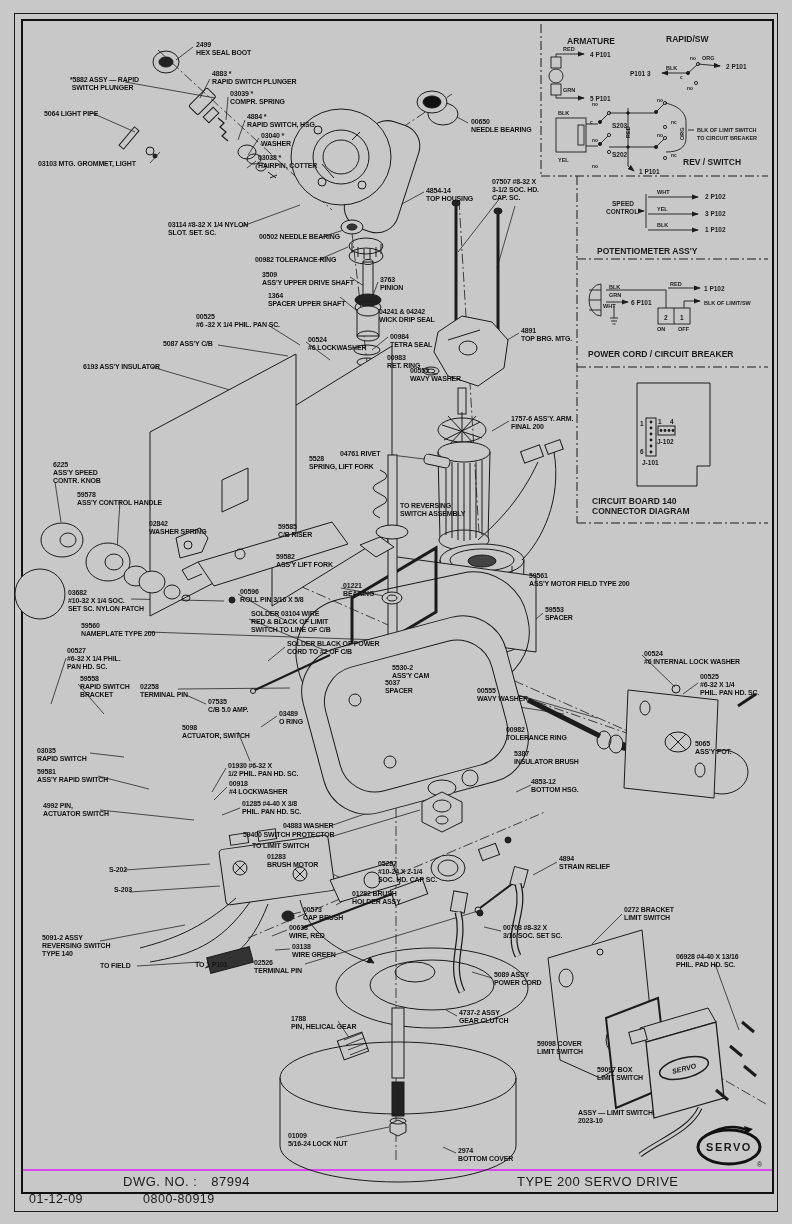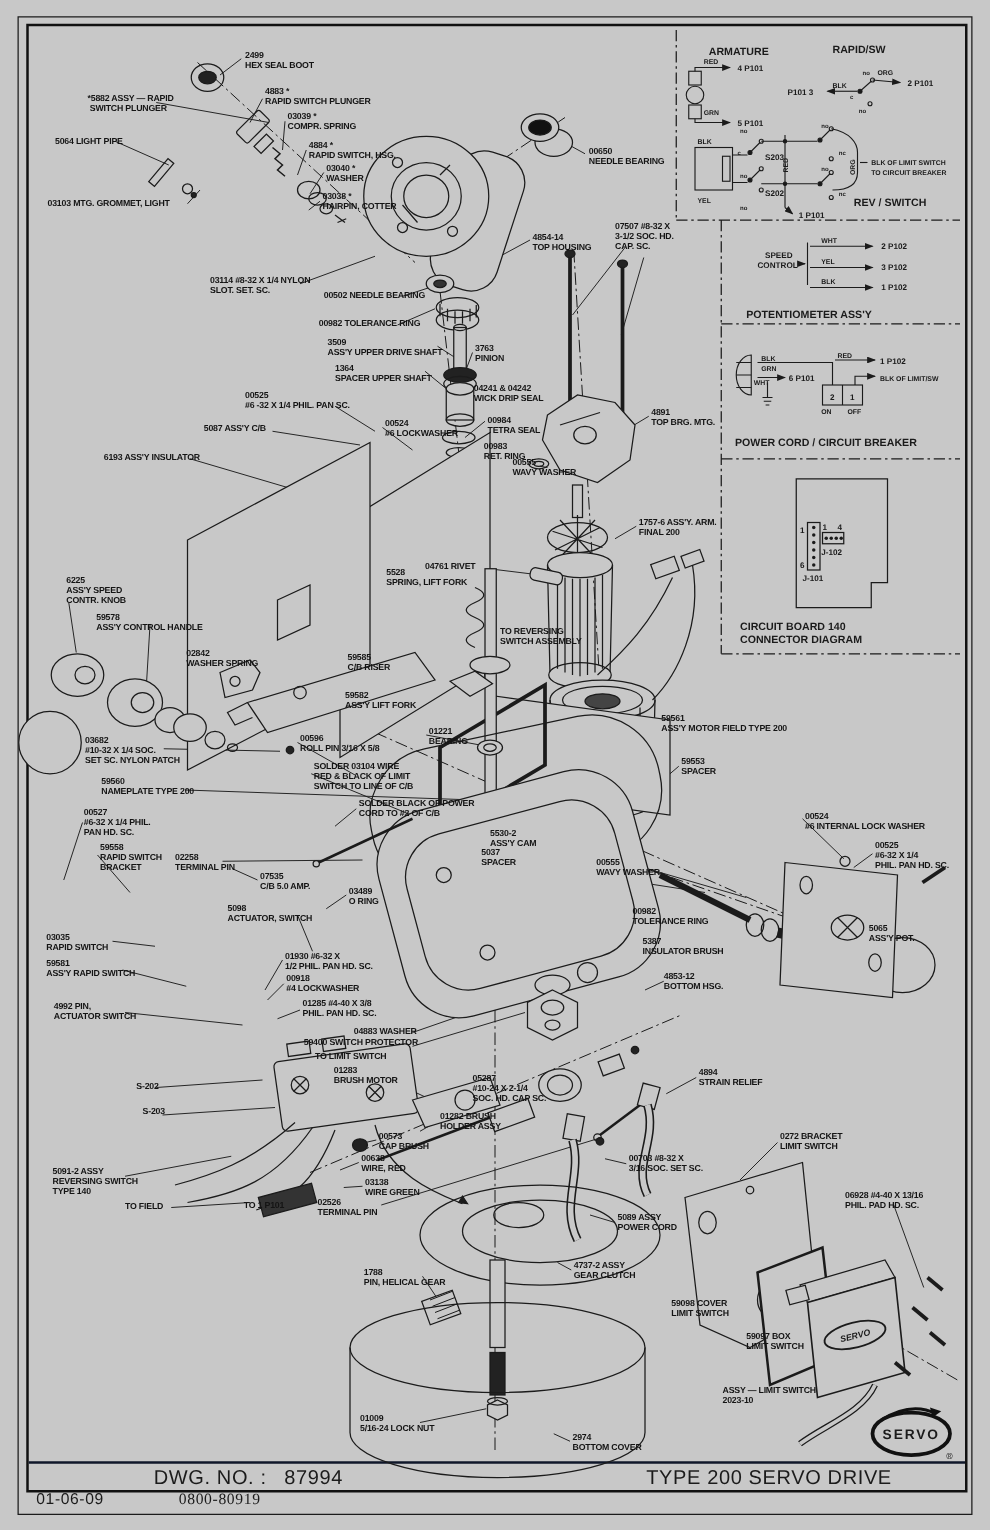--- a/index.html
+++ b/index.html
@@ -1,46 +1,46 @@
 <!DOCTYPE html>
 <html><head>
 <meta charset="utf-8">
 <style>
   html,body{margin:0;padding:0;background:#b9b9b9;}
   .page{position:relative;width:792px;height:1224px;background:#c8c8c8;overflow:hidden;
         font-family:"Liberation Sans",sans-serif;color:#1b1b1b;}
   .outer-frame{position:absolute;left:14px;top:13px;width:762px;height:1197px;border:1px solid #1b1b1b;}
   .sheet{position:absolute;left:21px;top:19px;width:749px;height:1171px;border:2px solid #111;}
-  .title-band{position:absolute;left:0;right:0;bottom:0;height:21px;border-top:2px solid #0f172a;
-              display:flex;align-items:flex-end;font-size:16px;letter-spacing:.5px;white-space:pre;}
+  .title-band{position:absolute;left:0;right:0;bottom:0;height:21px;border-top:2px solid #d946ef;
+              display:flex;align-items:center;font-size:13px;letter-spacing:.5px;white-space:pre;}
   .tb-dwg{margin-left:100px;display:flex;gap:14px;}
   .tb-title{position:absolute;left:494px;top:3px;}
   .date-row{position:absolute;left:29px;top:1192px;font-size:12.5px;letter-spacing:.5px;display:flex;}
-  .date-row .doc{margin-left:60px;font-family:Liberation Serif, serif;}
+  .date-row .doc{margin-left:60px;}
   svg.draw{position:absolute;left:0;top:0;}
   svg text{font-family:"Liberation Sans",sans-serif;fill:#1b1b1b;}
   .callout{position:absolute;font-size:7px;line-height:8.2px;white-space:pre;
            letter-spacing:-0.15px;font-weight:700;color:#141414;}
 </style>
 </head>
 <body>
 
 <div class="page">
   <div class="outer-frame"></div>
   <div class="sheet">
     <div class="title-band">
       <div class="tb-dwg">
         <span>DWG. NO. :</span>
         <span>87994</span>
       </div>
       <div class="tb-title">TYPE 200 SERVO DRIVE</div>
     </div>
   </div>
   <div class="date-row">
-    <span>01-06-09</span>
+    <span>01-12-09</span>
     <span class="doc">0800-80919</span>
   </div>
 
   <svg class="draw" width="792" height="1224" viewBox="0 0 792 1224">
     <defs>
       <marker id="ar" markerWidth="8" markerHeight="6" refX="7" refY="3" orient="auto">
         <path d="M0 0 L8 3 L0 6 Z" fill="#1b1b1b"></path>
       </marker>
     </defs>
 

